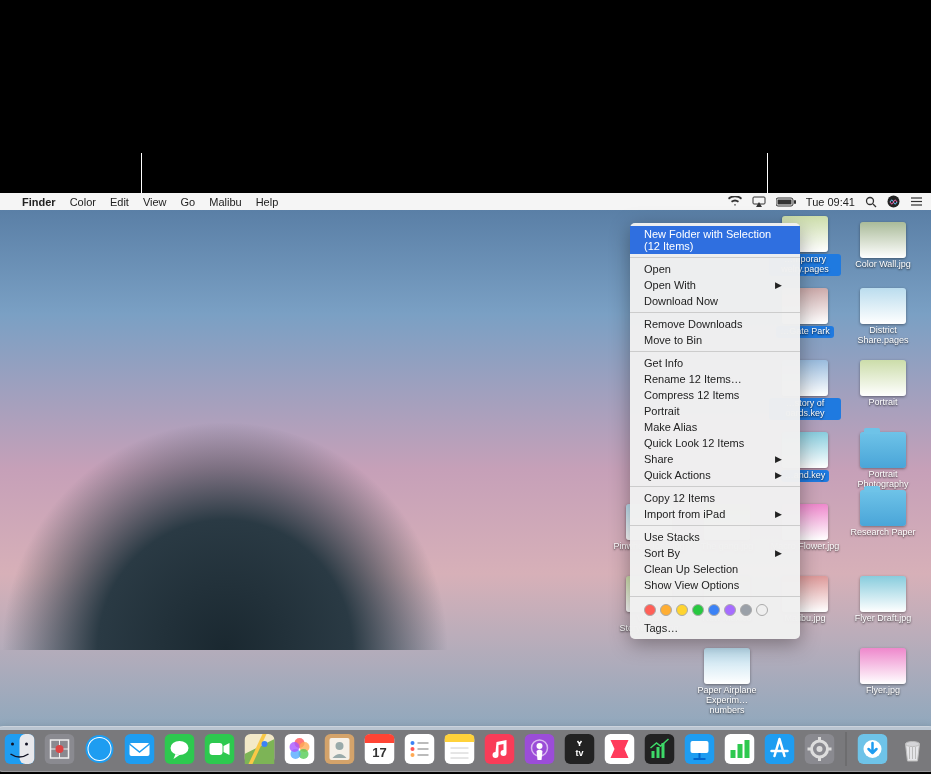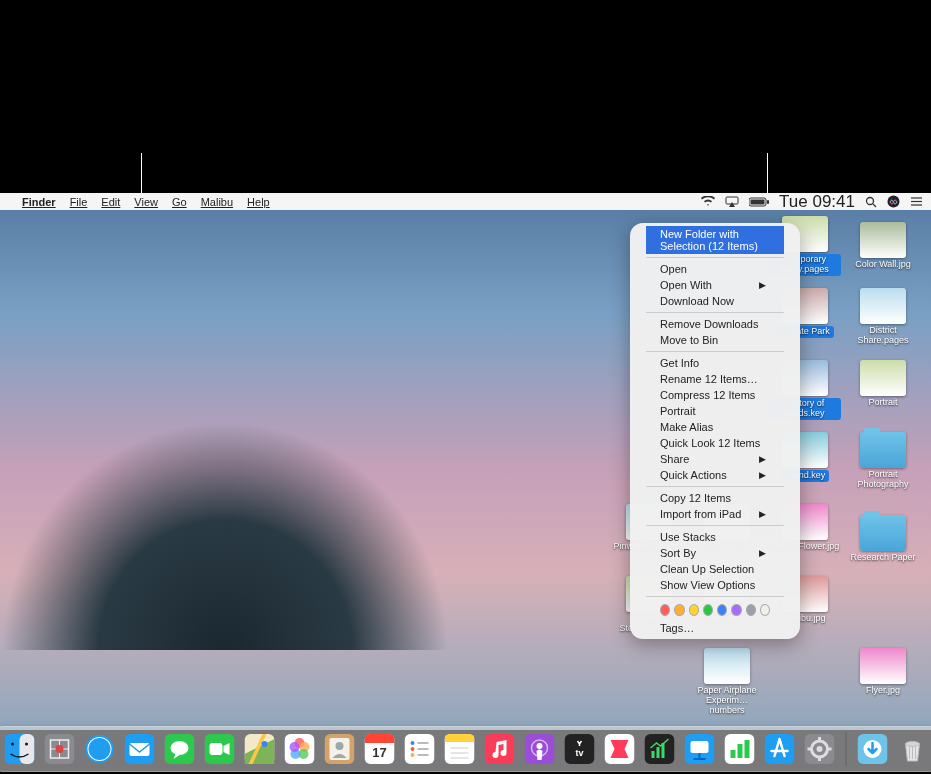--- a/index.html
+++ b/index.html
@@ -8,25 +8,25 @@
 
 .black-top { width: 100%; height: 193px; background: #000; position: relative; }
 .pointer-line { position: absolute; width: 1px; background: #fff; }
 
 
 .menubar {
   position: absolute; top: 193px; left: 0; width: 100%; height: 17px;
   background: #f5f5f5; display: flex; align-items: center; padding: 0 8px;
   font-size: 11px; color: #222; justify-content: space-between;
 }
-.menubar-left { display: flex; align-items: center; gap: 14px; text-decoration: underline; }
+.menubar-left { display: flex; align-items: center; gap: 14px; }
 .apple-logo { font-size: 12px; }
 .menubar-item { cursor: default; }
 .menubar-item.bold { font-weight: 600; }
-.menubar-right { display: flex; align-items: center; gap: 10px; font-size: 17px; }
+.menubar-right { display: flex; align-items: center; gap: 10px; font-size: 11px; }
 .mb-icon { display: inline-flex; align-items: center; justify-content: center; }
 
 
 .desktop {
   position: absolute; top: 210px; left: 0; width: 100%; height: 520px;
   background: linear-gradient(to bottom, #5a7fa6 0%, #7aa0c4 20%, #c6a0b8 50%, #d7b0b8 70%, #8fa8bd 100%);
   overflow: visible;
 }
 .island {
   position: absolute; bottom: 80px; left: 0; width: 450px; height: 230px;
@@ -48,22 +48,22 @@
 .di .thumb.folder::before { content:""; position:absolute; top:-4px; left:4px; width:16px; height:6px; background:#6ec3e8; border-radius:2px 2px 0 0;}
 .di .label {
   font-size: 9px; color: #fff; text-align: center; text-shadow: 0 1px 2px rgba(0,0,0,.8);
   line-height: 1.1; max-width: 76px; word-wrap: break-word;
 }
 .di .label.selected { background: #1f7ae0; border-radius: 3px; padding: 1px 4px; }
 
 
 .ctx {
   position: absolute; top: 13px; left: 630px; width: 170px;
-  background: rgba(240,240,240,.98); border-radius: 13px;
-  box-shadow: 0 5px 20px rgba(0,0,0,.35); padding: 3px 16px; font-size: 11px;
+  background: rgba(240,240,240,.98); border-radius: 5px;
+  box-shadow: 0 5px 20px rgba(0,0,0,.35); padding: 3px 0; font-size: 11px;
 }
 .ctx-item {
   padding: 2px 18px 2px 14px; color: #222; cursor: default; position: relative;
   display: flex; justify-content: space-between; align-items: center;
 }
 .ctx-item.hl { background: #2f6fe0; color: #fff; }
 .ctx-sep { height: 1px; background: #ccc; margin: 3px 0; }
 .ctx-item .arrow { font-size: 9px; color: inherit; }
 .ctx-tags { padding: 4px 14px; display: flex; gap: 4px; }
 .tag-dot { width: 12px; height: 12px; border-radius: 50%; border: 1px solid #aaa; }
@@ -87,21 +87,21 @@
 
 <div class="black-top">
   <div class="pointer-line" style="top:153px; left:141px; height:41px;"></div>
   <div class="pointer-line" style="top:153px; left:767px; height:71px;"></div>
 </div>
 
 <div class="menubar">
   <div class="menubar-left">
     <span class="apple-logo"></span>
     <span class="menubar-item bold">Finder</span>
-    <span class="menubar-item">File</span>
+    <span class="menubar-item">Color</span>
     <span class="menubar-item">Edit</span>
     <span class="menubar-item">View</span>
     <span class="menubar-item">Go</span>
     <span class="menubar-item">Malibu</span>
     <span class="menubar-item">Help</span>
   </div>
   <div class="menubar-right">
     <span class="mb-icon">
         <svg width="14" height="11" viewBox="0 0 14 11">
           <path d="M7 10L8 8.5A2 2 0 006 8.5zM4 6.5A5 5 0 0110 6.5L11 5A6.5 6.5 0 003 5zM1 3.5A9 9 0 0113 3.5L14 2A10.5 10.5 0 000 2z" fill="#333"></path>
@@ -185,35 +185,39 @@
         <div class="label">Pinwheel Idea.jpg</div>
       </div>
       <div class="di" style="left: 100px; top: 294px;">
         <div class="thumb" style="background: linear-gradient(rgb(170, 204, 136), rgb(255, 255, 255));"></div>
         <div class="label">The gang.jpg</div>
       </div>
       <div class="di" style="left: 178px; top: 294px;">
         <div class="thumb" style="background: linear-gradient(rgb(238, 136, 204), rgb(255, 255, 255));"></div>
         <div class="label">Macro Flower.jpg</div>
       </div>
-      <div class="di" style="left: 256px; top: 305px;">
+      <div class="di" style="left: 256px; top: 280px;">
         <div class="thumb folder"></div>
         <div class="label">Research Paper</div>
       </div>
       <div class="di" style="left: 22px; top: 366px;">
         <div class="thumb" style="background: linear-gradient(rgb(204, 221, 170), rgb(255, 255, 255));"></div>
         <div class="label">Visual Storytelling.jpg</div>
       </div>
       <div class="di" style="left: 100px; top: 366px;">
         <div class="thumb" style="background: linear-gradient(rgb(170, 187, 153), rgb(255, 255, 255));"></div>
         <div class="label">New Mexico</div>
       </div>
       <div class="di" style="left: 178px; top: 366px;">
         <div class="thumb" style="background: linear-gradient(rgb(221, 153, 153), rgb(255, 255, 255));"></div>
         <div class="label">Malibu.jpg</div>
+      </div>
+      <div class="di" style="left: 256px; top: 366px;">
+        <div class="thumb" style="background: linear-gradient(rgb(136, 204, 221), rgb(255, 255, 255));"></div>
+        <div class="label">Flyer Draft.jpg</div>
       </div>
       <div class="di" style="left: 100px; top: 438px;">
         <div class="thumb" style="background: linear-gradient(rgb(187, 221, 238), rgb(255, 255, 255));"></div>
         <div class="label">Paper Airplane Experim…numbers</div>
       </div>
       <div class="di" style="left: 256px; top: 438px;">
         <div class="thumb" style="background: linear-gradient(rgb(238, 136, 204), rgb(255, 255, 255));"></div>
         <div class="label">Flyer.jpg</div>
       </div>
     </div>

